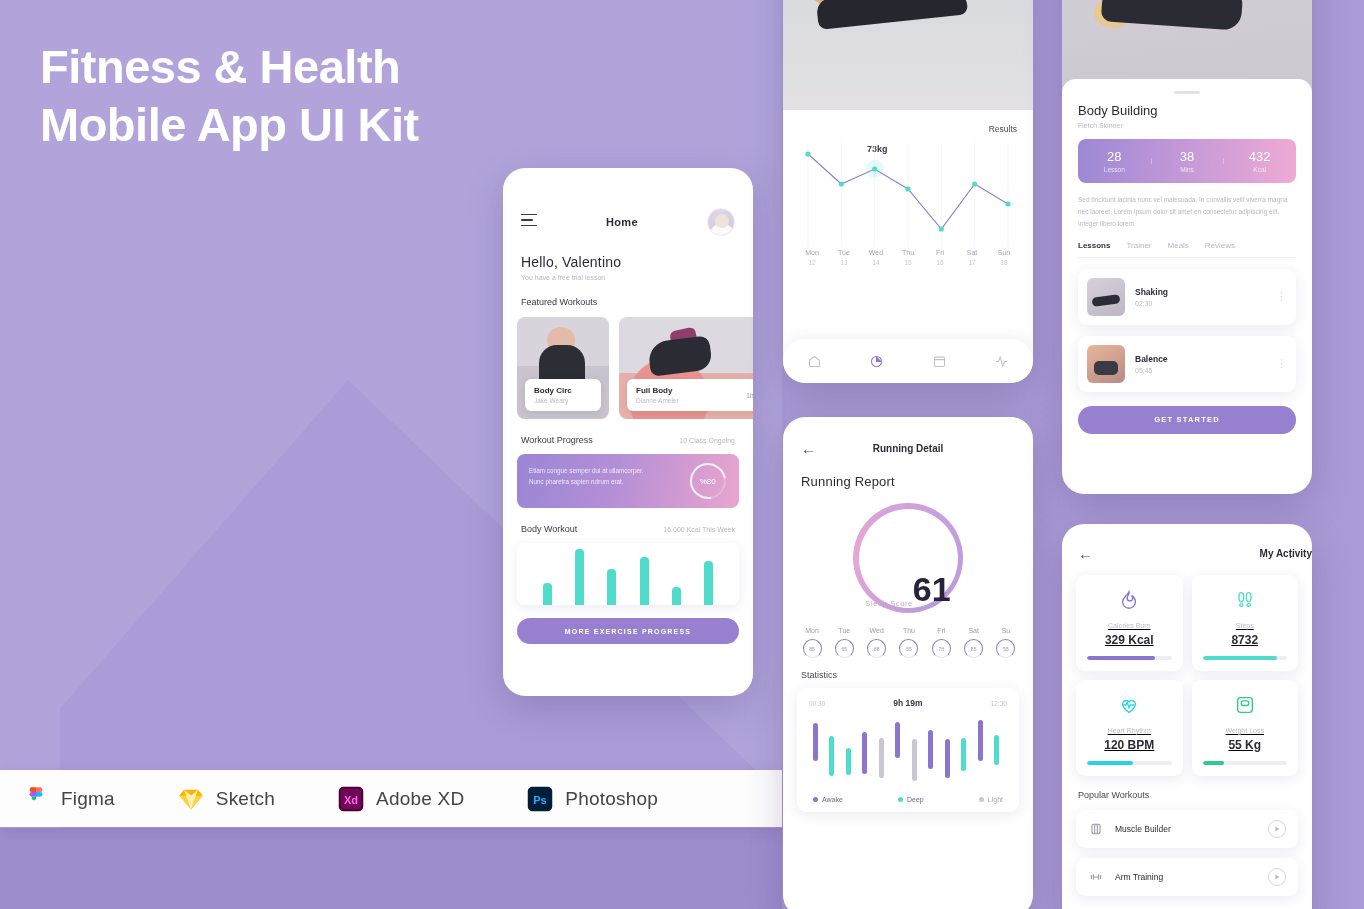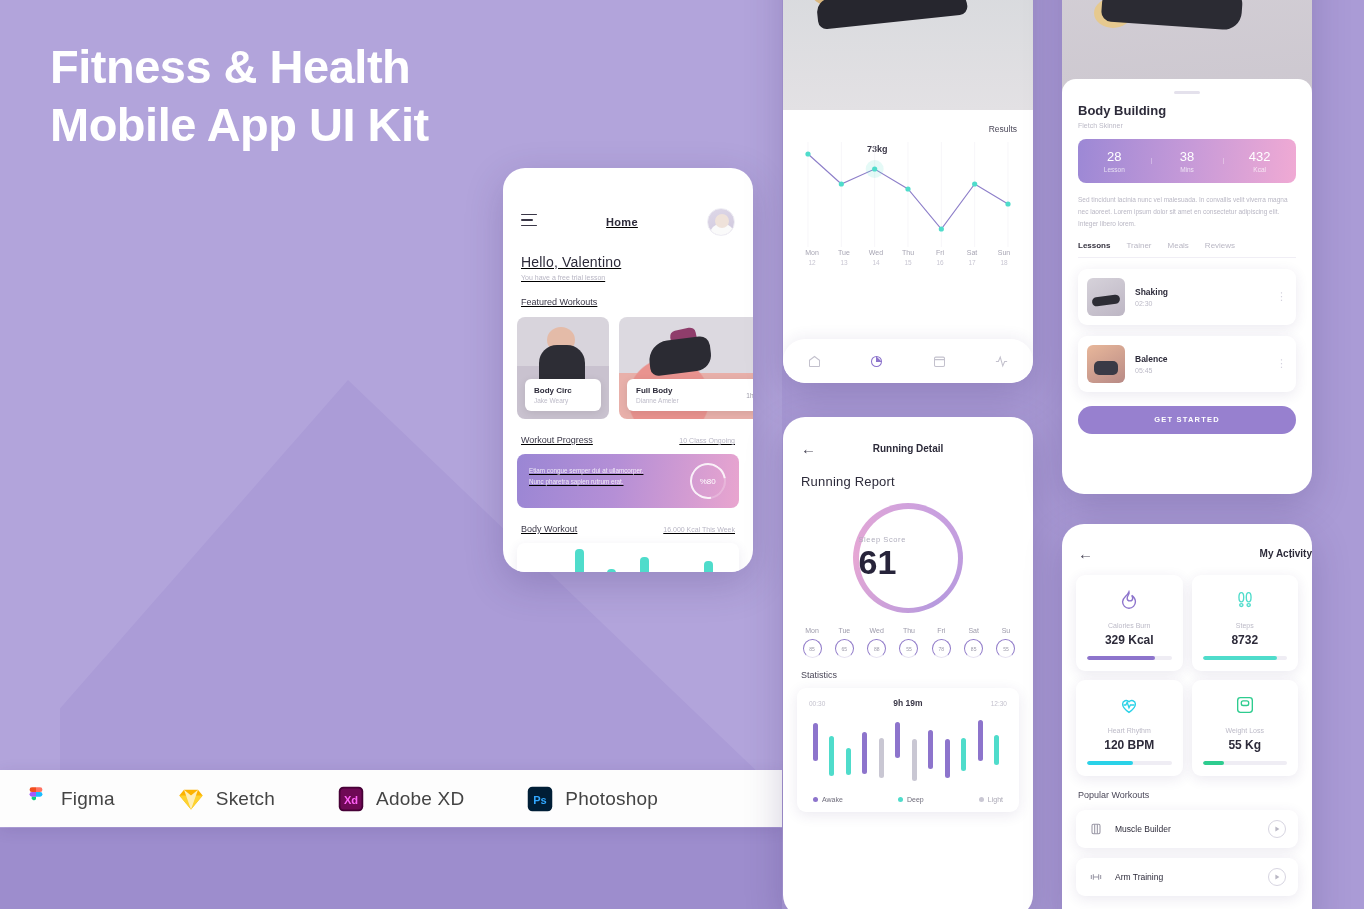--- a/index.html
+++ b/index.html
@@ -22,40 +22,40 @@
     position: absolute; left: 0px; top: 828px; width: 782px; height: 81px;
     background: #9d8dcd;
   }
 
   
   .headline {
     position: absolute; left: 40px; top: 38px; width: 700px;
     color: #ffffff; font-weight: bold; font-size: 47px; line-height: 1.24;
     letter-spacing: -0.5px;
   }
-  .headline div { white-space: nowrap; margin-left: 10px; }
+  .headline div { white-space: nowrap; }
 
   
   .toolsbar {
     position: absolute; left: 0; top: 770px; width: 782px; height: 57px;
     background: #fdfdfd; display: flex; align-items: center;
     box-shadow: 0 3px 14px rgba(60,40,110,.13);
   }
   .tool { display: flex; align-items: center; gap: 11px; }
   .tool-label { font-size: 19px; color: #444; letter-spacing: .2px; }
   .tool-ico { width: 28px; height: 28px; display: block; }
 
   
   .phone { position: absolute; background: #fff; border-radius: 22px; overflow: hidden;
            box-shadow: 0 12px 38px rgba(55,35,100,.22); }
 
   .p-title { font-size: 11px; font-weight: bold; color: #2d2b3a; letter-spacing: .3px; }
 
   
-  #phone-home { left: 503px; top: 168px; width: 250px; height: 404px; text-decoration: underline; }
+  #phone-home { left: 503px; top: 168px; width: 250px; height: 528px; }
   .home-top { display: flex; align-items: center; justify-content: space-between; padding: 40px 18px 0 18px; }
   .burger { width: 16px; }
   .burger i { display:block; height: 1.6px; background: #3a3747; margin-bottom: 4px; border-radius: 2px; }
   .burger i:nth-child(2) { width: 12px; }
   .avatar { width: 28px; height: 28px; border-radius: 50%; overflow: hidden;
             border: 1px solid #efeef4; background: linear-gradient(160deg,#ded8e8,#cfc7dd); position: relative; }
   .avatar::after { content:""; position:absolute; left:7px; top:5px; width:14px; height:14px;
                    border-radius:50%; background:#efe2da; }
   .avatar::before { content:""; position:absolute; left:2px; bottom:0; width:24px; height:11px;
                     border-radius:10px 10px 0 0; background:#fafafa; }
@@ -136,21 +136,21 @@
   .run-top { display:flex; align-items:center; padding: 24px 18px 0 18px; position: relative; }
   .backarrow { font-size: 15px; color: #4b4858; line-height: 1; }
   .run-top .t { position:absolute; left:0; right:0; text-align:center; font-size: 10px;
      font-weight: bold; color: #2d2b3a; pointer-events: none; }
   .run-h1 { font-size: 13px; color: #2d2b3a; padding: 18px 18px 0 18px; letter-spacing: .2px; }
   .score-wrap { display:flex; justify-content:center; margin-top: 14px; }
   .score-ring { width: 110px; height: 110px; border-radius: 50%;
      background: conic-gradient(from 150deg, #b79ade, #e6a7d4, #c9a0df, #b79ade);
      display:flex; align-items:center; justify-content:center; }
   .score-inner { width: 99px; height: 99px; border-radius: 50%; background:#fff;
-     display:flex; flex-direction: column; align-items:flex-start; justify-content:center; }
+     display:flex; flex-direction: row; align-items:flex-end; justify-content:center; }
   .score-inner .lb { font-size: 7.5px; color: #b0aebd; letter-spacing: .6px; }
   .score-inner .vv { font-size: 34px; font-weight: bold; color: #27243a; line-height: 1.05; margin-top: 1px; }
   .dayrings { display:flex; justify-content: space-between; padding: 14px 12px 0 14px; overflow:hidden; }
   .dayring { text-align:center; flex: none; width: 30px; }
   .dayring .d { font-size: 7px; color: #9d9bab; }
   .dayring .circ { width: 19px; height: 19px; border-radius:50%; margin: 5px auto 0 auto;
      border: 1.6px solid #8f79c8; border-bottom-color: #e6e2f1;
      display:flex; align-items:center; justify-content:center;
      font-size: 5px; color: #9b99a8; }
   .stat-h { font-size: 9px; color: #4a4758; padding: 12px 18px 0 18px; font-weight: 500; }
@@ -169,21 +169,21 @@
   #phone-body { left: 1062px; top: -122px; width: 250px; height: 616px; }
   .bb-photo { height: 215px; background: linear-gradient(175deg,#d7d3d9 0%, #cdc8d0 100%); position:relative; }
   .bb-photo::after { content:""; position:absolute; left:40px; top:108px; width:140px; height:40px;
      background:#2b2b33; border-radius: 22px 14px 18px 10px; transform: rotate(4deg); }
   .bb-photo::before { content:""; position:absolute; left:96px; top:78px; width:46px; height:34px;
      background:#8f3d6b; border-radius:8px; transform: rotate(-8deg); }
   .bb-hair { position:absolute; left:32px; top:120px; width:38px; height:30px; border-radius:50%; background:#e6c98f; }
   .bb-sheet { position: relative; background:#fff; border-radius: 14px 14px 0 0; margin-top: -14px;
      padding: 12px 16px 0 16px; }
   .bb-grab { width: 26px; height: 2.5px; background:#e4e1ec; border-radius:2px; margin: 0 auto 9px auto; }
-  .bb-sheet h3 { font-size: 13px; color: #2d2b3a; font-weight: 700; }
+  .bb-sheet h3 { font-size: 13px; color: #2d2b3a; font-weight: 400; }
   .bb-sheet .byline { font-size: 7px; color: #bcbac7; margin-top: 4px; }
   .statbar { margin-top: 10px; height: 44px; border-radius: 8px;
      background: linear-gradient(95deg,#9c88d5 0%, #c79ad8 52%, #f0aad4 100%);
      display:flex; align-items:center;justify-content:center; }
   .statcol { flex:1; text-align:center; position: relative; }
   .statcol + .statcol::before { content:""; position:absolute; left:0; top:9px; bottom:9px;
      width:1px; background: rgba(255,255,255,.32); }
   .statcol .v { font-size: 13px; color:#fff; font-weight: 500; }
   .statcol .k { font-size: 6.5px; color: rgba(255,255,255,.72); margin-top: 2px; }
   .bb-desc { font-size: 6.5px; color: #b9b7c4; line-height: 1.85; margin-top: 11px; }
@@ -203,21 +203,21 @@
   .dots3 { margin-left: auto; color: #d4d2de; font-size: 11px; line-height: .6; letter-spacing: 0; }
   .bb-cta { margin: 14px 0 0 0; height: 28px; border-radius: 15px; background:#9780cf; color:#fff;
      font-size: 7.5px; font-weight: bold; letter-spacing: 1.2px;
      display:flex; align-items:center; justify-content:center; }
 
   
   #phone-activity { left: 1062px; top: 524px; width: 250px; height: 410px; }
   .act-top { position: relative; display:flex; align-items:center; padding: 22px 16px 0 16px; }
   .act-top .t { position:absolute; left:0; right:0; text-align:right; font-size: 10px;
      font-weight:bold; color:#2d2b3a; pointer-events:none; }
-  .act-grid { display:grid; grid-template-columns: 1fr 1fr; gap: 9px; padding: 14px 14px 0 14px; }
+  .act-grid { display:grid; grid-template-columns: 1fr 1fr; gap: 9px; padding: 14px 14px 0 14px; text-decoration: underline; }
   .mcard { background:#fff; border-radius: 9px; box-shadow: 0 3px 13px rgba(60,40,110,.10);
      padding: 12px 11px 11px 11px; text-align:center; }
   .mcard .ico { height: 26px; display:flex; align-items:center; justify-content:center; }
   .mcard .k { font-size: 7px; color: #bcbac7; margin-top: 9px; }
   .mcard .v { font-size: 12px; font-weight: bold; color: #2d2b3a; margin-top: 4px; }
   .mbar { height: 4px; border-radius: 3px; background:#efedf4; margin-top: 9px; overflow:hidden; }
   .mbar i { display:block; height: 100%; border-radius: 3px; }
   .pop-h { font-size: 9px; color: #4a4758; font-weight: 500; padding: 14px 16px 0 16px; }
   .prow { display:flex; align-items:center; gap: 11px; background:#fff; border-radius: 9px;
      box-shadow: 0 3px 13px rgba(60,40,110,.10); padding: 10px 12px; margin: 10px 14px 0 14px; }

